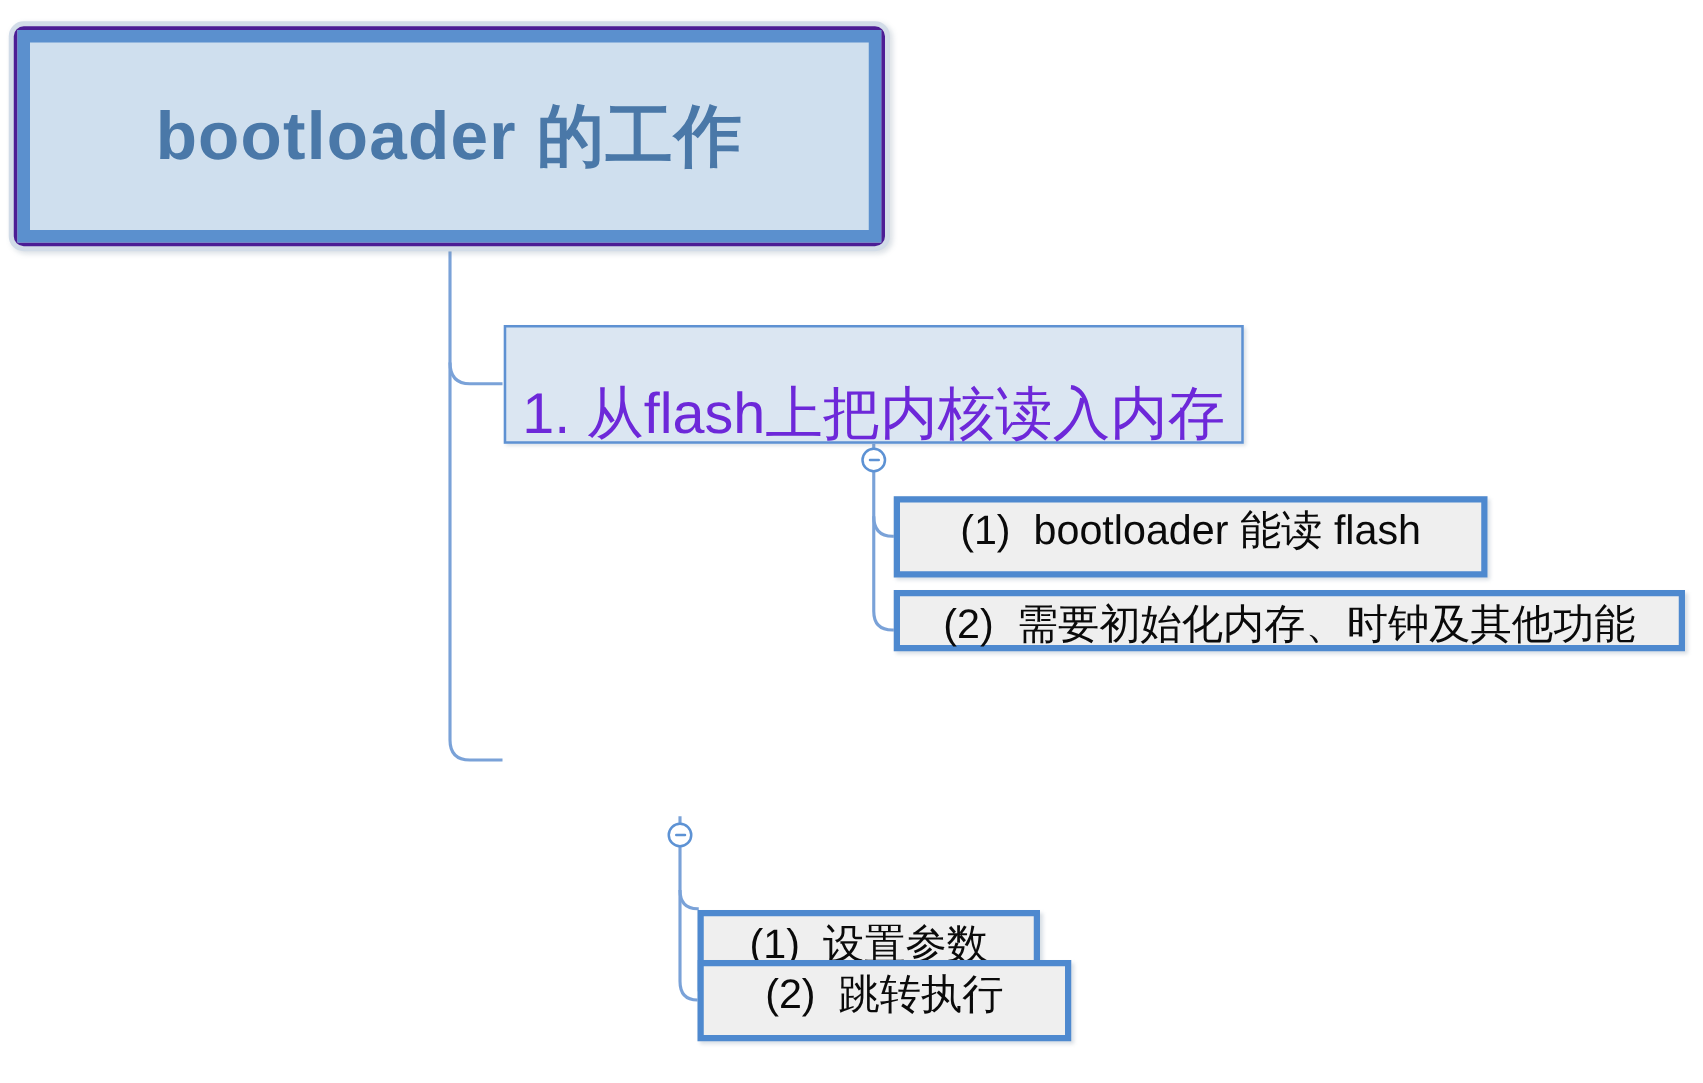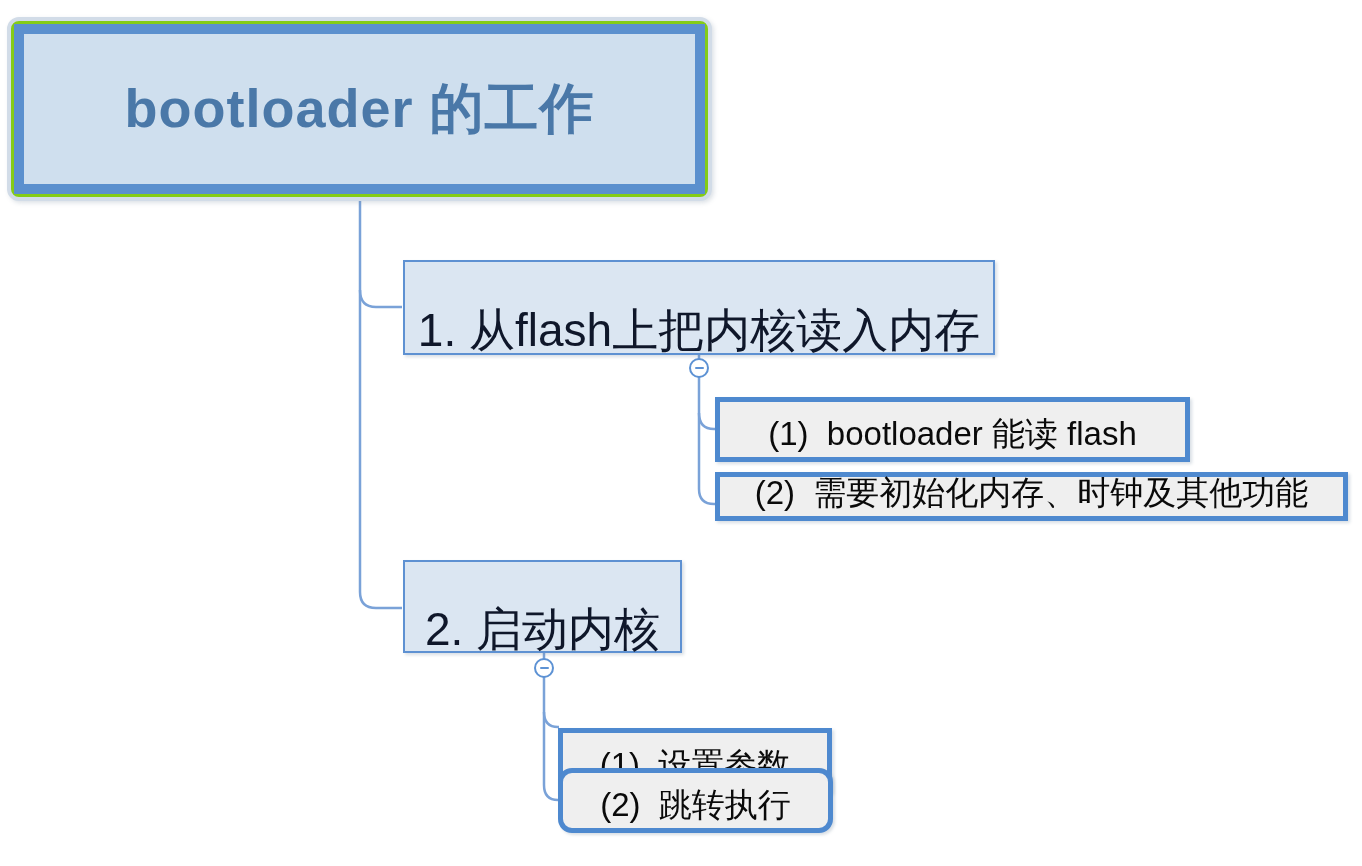--- a/index.html
+++ b/index.html
@@ -23,21 +23,21 @@
     pointer-events: none;
   }
   
   .root-node {
     position: absolute;
     left: 7px; top: 17px;
     width: 705px; height: 184px;
     box-sizing: border-box;
     border: 4px solid #d2dce8;
     border-radius: 12px;
-    background: #84cc16;
+    background: #4c1d95;
     padding: 3px;
     box-shadow: 2px 2px 4px rgba(120,140,160,0.25);
   }
   .root-inner {
     width: 100%; height: 100%;
     box-sizing: border-box;
     border: 10px solid #5b90ce;
     background: #cfdfee;
     display: flex;
     align-items: center;
@@ -57,46 +57,46 @@
     border: 2px solid #5e91d2;
     background: #dbe6f2;
     display: flex;
     align-items: center;
     justify-content: center;
     box-shadow: 2px 2px 3px rgba(120,140,160,0.28);
   }
   .branch-label {
     font-size: 46px;
     font-weight: normal;
-    color: #0f172a;
+    color: #6d28d9;
     white-space: pre;
     margin-top: 47px;
   }
   #node-branch1 { left: 403px; top: 260px; width: 592px; height: 95px; }
   #node-branch2 { left: 403px; top: 560px; width: 279px; height: 93px; }
   
   .sub-node {
     position: absolute;
     box-sizing: border-box;
     border: 5px solid #4e89cf;
     background: #efefef;
     display: flex;
-    align-items: flex-end;
+    align-items: flex-start;
     justify-content: center;
     box-shadow: 2px 2px 3px rgba(120,140,160,0.28);
   }
   .sub-label {
     font-size: 33px;
     color: #0a0a0a;
     white-space: pre;
   }
   #node-b1c1 { left: 715px; top: 397px; width: 475px; height: 65px; }
   #node-b1c2 { left: 715px; top: 472px; width: 633px; height: 49px; }
   #node-b2c1 { left: 558px; top: 695px; width: 274px; height: 65px; margin-top: 33px; }
-  #node-b2c2 { left: 558px; top: 768px; width: 275px; height: 65px; border-radius: 14px; }
+  #node-b2c2 { left: 558px; top: 768px; width: 299px; height: 65px; }
   
   .collapse-btn {
     position: absolute;
     width: 20px; height: 20px;
     box-sizing: border-box;
     border: 2px solid #5d92d4;
     border-radius: 50%;
     background: #ffffff;
     display: flex;
     align-items: center;
@@ -149,23 +149,20 @@
     <span class="minus"></span>
   </div>
 
   <div class="sub-node" id="node-b1c1">
     <span class="sub-label">(1)  bootloader 能读 flash</span>
   </div>
   <div class="sub-node" id="node-b1c2">
     <span class="sub-label">(2)  需要初始化内存、时钟及其他功能</span>
   </div>
 
-  <div class="branch-node" id="node-branch2">
-    <span class="branch-label">2. 启动内核</span>
-  </div>
 
   <div class="collapse-btn" id="collapse-branch2">
     <span class="minus"></span>
   </div>
 
   <div class="sub-node" id="node-b2c1">
     <span class="sub-label">(1)  设置参数</span>
   </div>
   <div class="sub-node" id="node-b2c2">
     <span class="sub-label">(2)  跳转执行</span>

